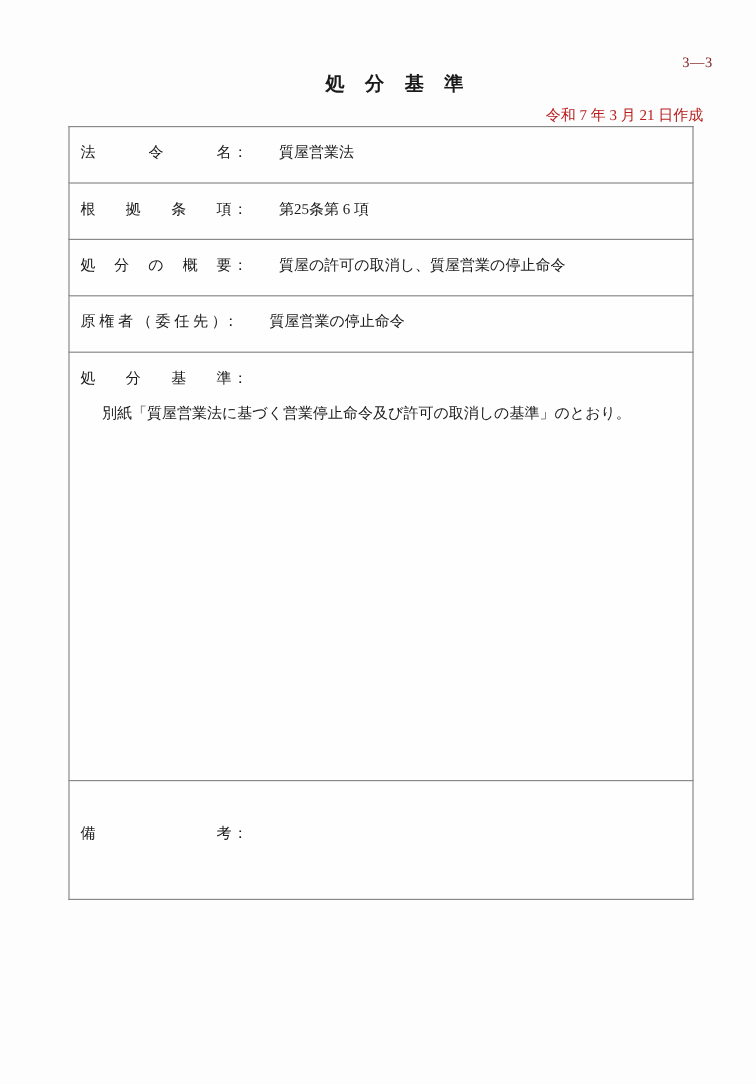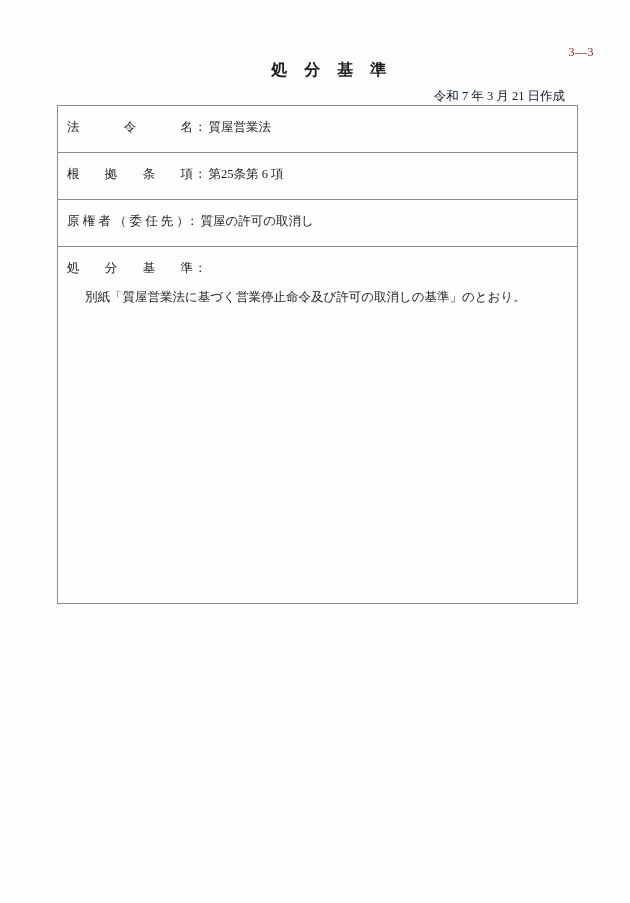--- a/index.html
+++ b/index.html
@@ -47,23 +47,23 @@
   .doc-title .t-inner {
     display: inline-block;
     padding-left: 14px;
     text-indent: 14px;
     word-spacing: 0;
   }
 
   .doc-date {
     position: absolute;
     top: 88px;
-    right: 65px;
+    right: 44px;
     font-size: 12.5px;
-    color: #0f172a;
+    color: #b91c1c;
     white-space: nowrap;
   }
 
   
   .form-table {
     position: absolute;
     left: 57px;
     top: 105px;
     width: 521px;
     border-collapse: collapse;
@@ -101,20 +101,21 @@
   .lbl.narrow {
     width: 118px;
   }
   .colon {
     flex: 0 0 auto;
     padding: 0 2px 0 1px;
   }
   .val {
     flex: 1 1 auto;
     white-space: nowrap;
+    margin-left: 24px;
   }
 
   .sub-line {
     padding-left: 18px;
     margin-top: 10px;
     white-space: nowrap;
     font-family: Liberation Serif, serif;
   }
 
   
@@ -160,45 +161,67 @@
           <div class="cell-inner">
             <div class="row-line">
               <span class="lbl">根　拠　条　項</span>
               <span class="colon">：</span>
               <span class="val">第25条第 6 項</span>
             </div>
           </div>
         </td>
       </tr>
 
+      <tr class="r-std">
+        <td>
+          <div class="cell-inner">
+            <div class="row-line">
+              <span class="lbl">処　分　の　概　要</span>
+              <span class="colon">：</span>
+              <span class="val">質屋の許可の取消し、質屋営業の停止命令</span>
+            </div>
+          </div>
+        </td>
+      </tr>
 
       <tr class="r-std">
         <td>
           <div class="cell-inner">
             <div class="row-line">
               <span class="lbl narrow">原 権 者 （ 委 任 先 ）</span>
               <span class="colon">：</span>
-              <span class="val">質屋の許可の取消し</span>
+              <span class="val">質屋営業の停止命令</span>
             </div>
           </div>
         </td>
       </tr>
 
 
       <tr class="r-big">
         <td>
           <div class="cell-inner">
             <div class="row-line">
               <span class="lbl">処　分　基　準</span>
               <span class="colon">：</span>
               <span class="val"></span>
             </div>
             <div class="sub-line">別紙「質屋営業法に基づく営業停止命令及び許可の取消しの基準」のとおり。</div>
           </div>
         </td>
       </tr>
 
 
+      <tr class="r-remarks">
+        <td>
+          <div class="cell-inner">
+            <div class="row-line">
+              <span class="lbl">備　　　　考</span>
+              <span class="colon">：</span>
+              <span class="val"></span>
+            </div>
+          </div>
+        </td>
+      </tr>
 
     </tbody>
   </table>
 
 </div>
 
 </body></html>

